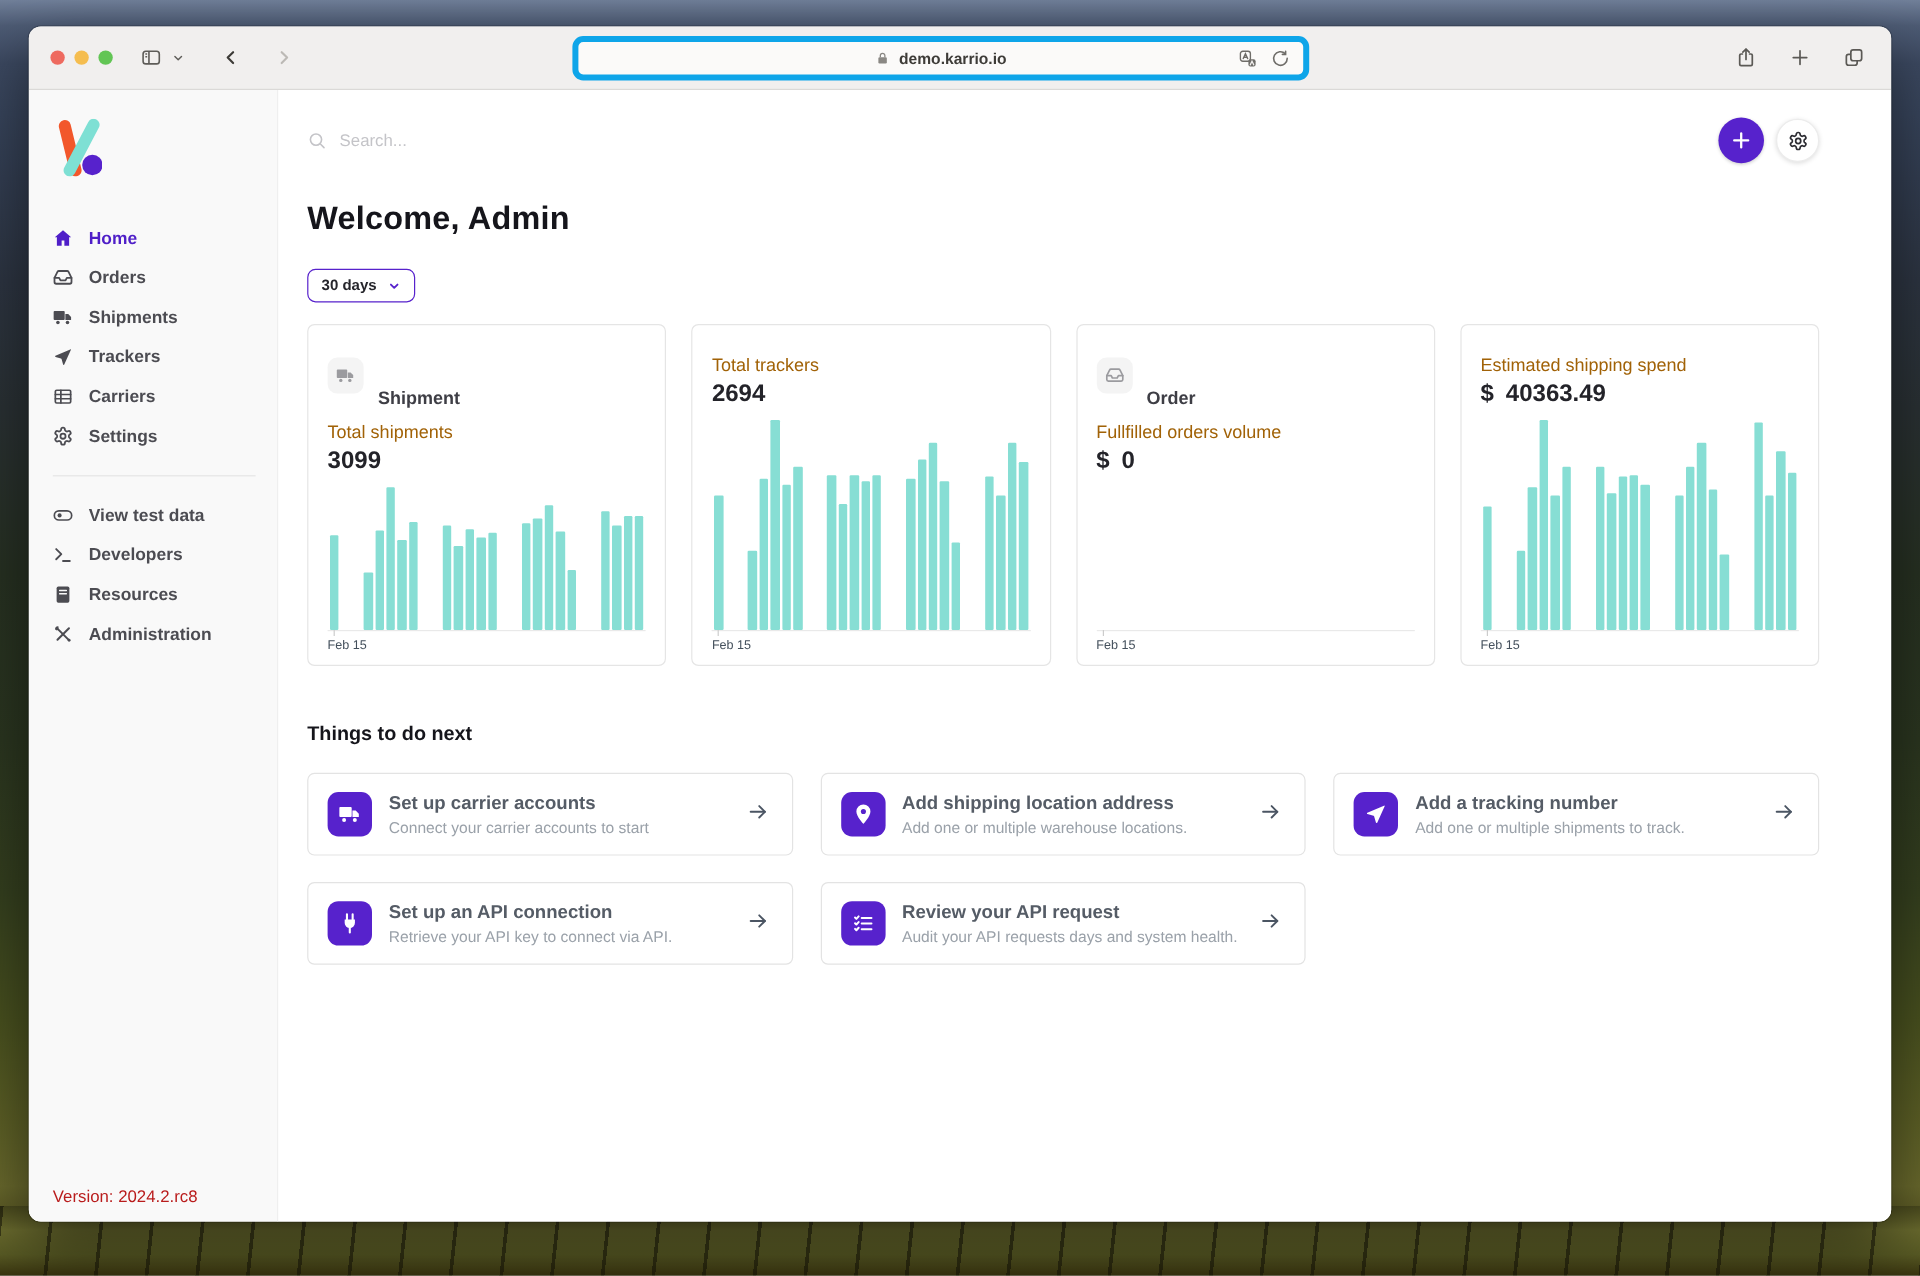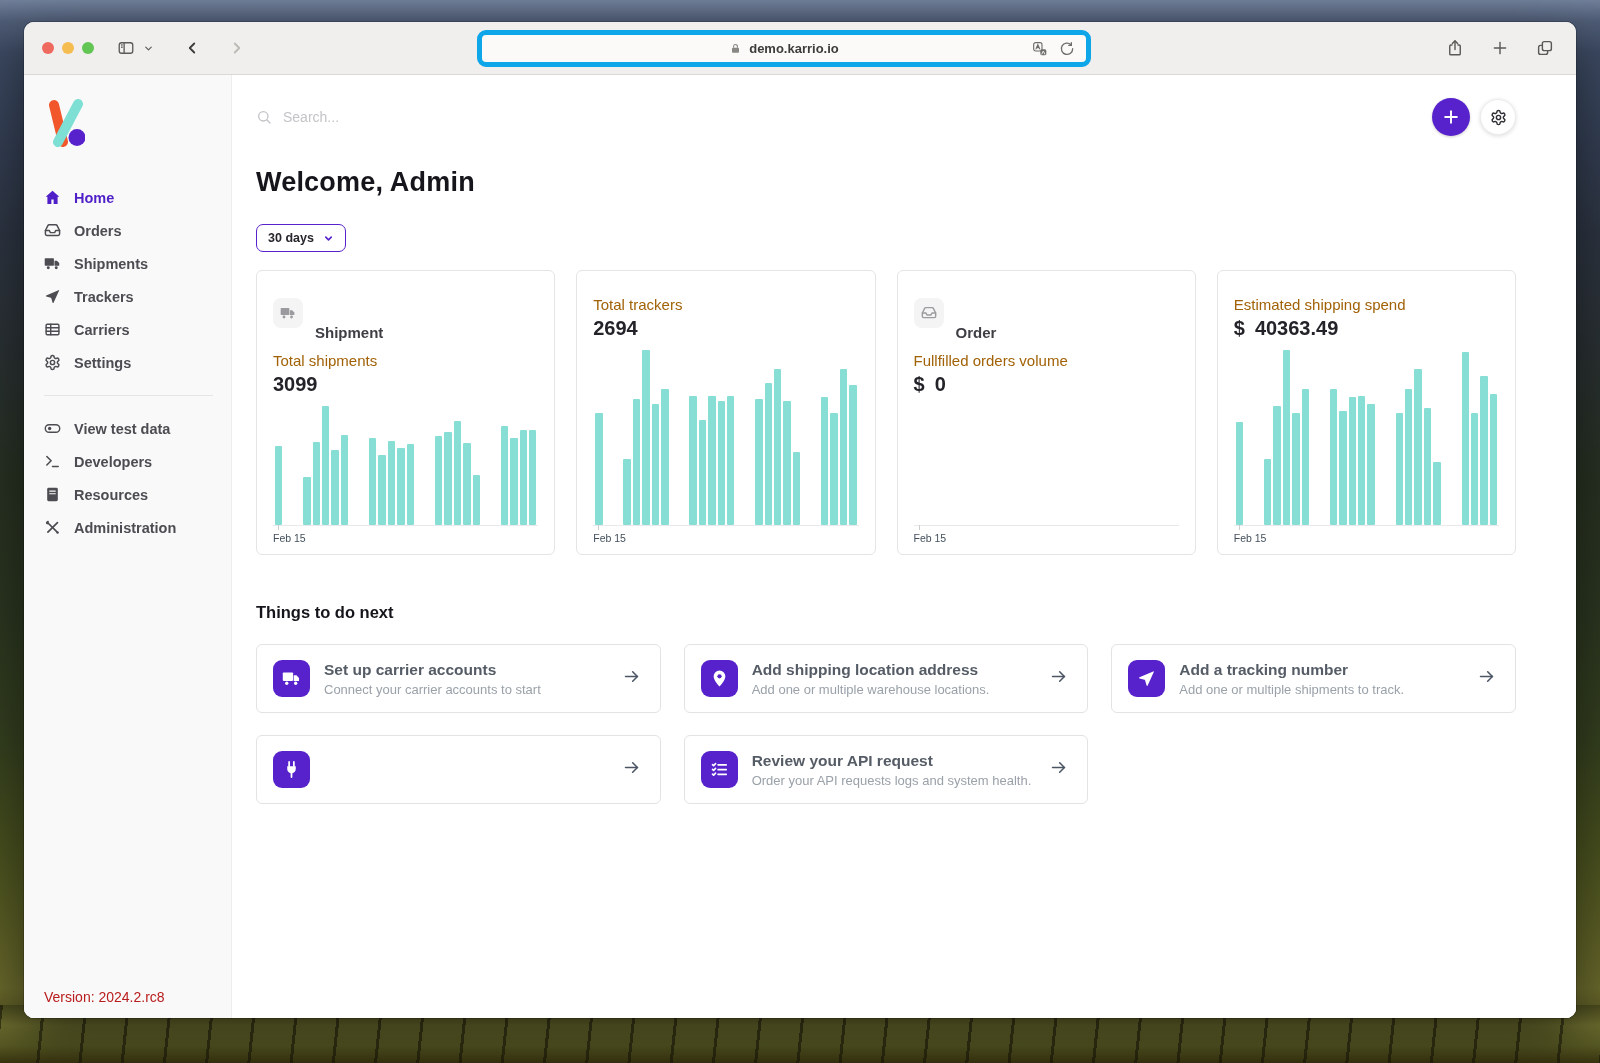--- a/index.html
+++ b/index.html
@@ -685,39 +685,43 @@
               </svg></div>
           </div>
           <div class="todo-card">
             <div class="todo-icon">
               <svg viewBox="0 0 24 24" fill="none" stroke="currentColor" stroke-linecap="round" stroke-linejoin="round" stroke-width="2.2">
                 <path d="M9 2.4V8M15 2.4V8"></path>
                 <path d="M6.6 8h10.8v3.4a5.4 5.4 0 0 1-10.8 0z" fill="currentColor" stroke="none"></path>
                 <path d="M12 16.8v4.8"></path>
               </svg>
             </div>
+            <div>
+              <div class="todo-title">Set up an API connection</div>
+              <div class="todo-sub">Retrieve your API key to connect via API.</div>
+            </div>
             <div class="todo-arrow"><svg viewBox="0 0 24 24" fill="none" stroke="currentColor" stroke-linecap="round" stroke-linejoin="round" stroke-width="2">
                 <path d="M4.5 12h15"></path>
                 <path d="m13.5 6 6 6-6 6"></path>
               </svg></div>
           </div>
           <div class="todo-card">
             <div class="todo-icon">
               <svg viewBox="0 0 24 24" fill="none" stroke="currentColor" stroke-linecap="round" stroke-linejoin="round" stroke-width="2.1">
                 <polyline points="3.2 5.8 4.6 7.2 7 4.6"></polyline>
                 <line x1="10.2" y1="6.2" x2="20.5" y2="6.2"></line>
                 <polyline points="3.2 11.8 4.6 13.2 7 10.6"></polyline>
                 <line x1="10.2" y1="12.2" x2="20.5" y2="12.2"></line>
                 <polyline points="3.2 17.8 4.6 19.2 7 16.6"></polyline>
                 <line x1="10.2" y1="18.2" x2="20.5" y2="18.2"></line>
               </svg>
             </div>
             <div>
               <div class="todo-title">Review your API request</div>
-              <div class="todo-sub">Order your API requests logs and system health.</div>
+              <div class="todo-sub">Audit your API requests days and system health.</div>
             </div>
             <div class="todo-arrow"><svg viewBox="0 0 24 24" fill="none" stroke="currentColor" stroke-linecap="round" stroke-linejoin="round" stroke-width="2">
                 <path d="M4.5 12h15"></path>
                 <path d="m13.5 6 6 6-6 6"></path>
               </svg></div>
           </div>
         </div>
     </main>
   </div>
 </div>

